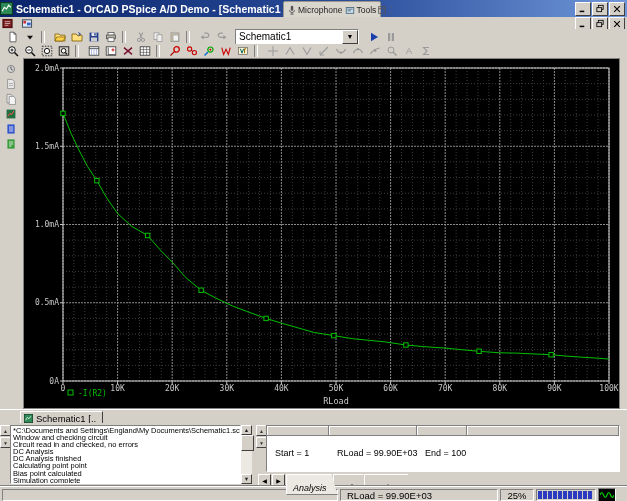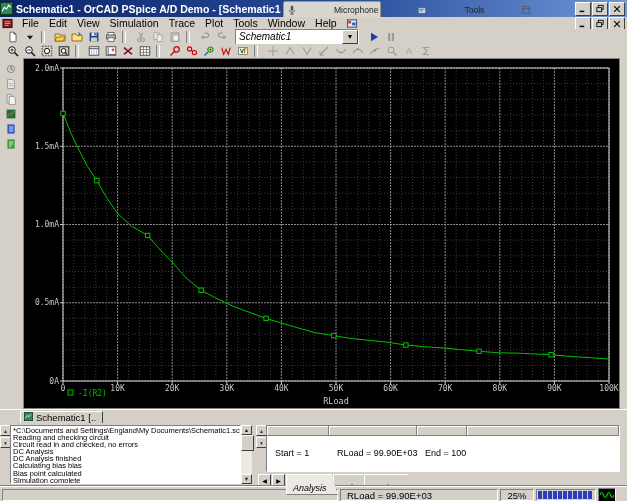--- a/index.html
+++ b/index.html
@@ -9,48 +9,48 @@
   
   .raised{border:1px solid;border-color:#ffffff #404040 #404040 #ffffff;background:#d4d0c8;}
   .sunken{border:1px solid;border-color:#808080 #ffffff #ffffff #808080;}
   
   #titlebar{left:0;top:0;width:627px;height:17px;background:linear-gradient(to right,#0a246a,#2a4c9a 55%,#6f96d8);display:flex;align-items:center;}
   #title-text{color:#fff;font-weight:bold;font-size:10.5px;margin-left:3px;white-space:nowrap;overflow:hidden;max-width:272px;}
   .winbtn{width:14px;height:12px;display:inline-flex;align-items:center;justify-content:center;margin-left:1px;}
   .winbtn svg{width:10px;height:10px;}
   #title-buttons{position:absolute;right:2px;top:2px;display:flex;}
   
-  #langbar{left:283px;top:1px;height:15px;width:92px;background:#d9d6ce;border:1px solid #9a968c;border-radius:2px 2px 0 0;display:flex;align-items:center;font-size:8.5px;color:#222;padding:0 2px;gap:36px;}
+  #langbar{left:283px;top:1px;height:15px;width:92px;background:#d9d6ce;border:1px solid #9a968c;border-radius:2px 2px 0 0;display:flex;align-items:center;font-size:8.5px;color:#222;padding:0 2px;}
   #langbar .lb-ic{width:10px;height:10px;margin:0 1px;}
   #langbar .lb-handle{color:#666;font-size:9px;margin-left:2px;letter-spacing:0;}
   
   #menubar{left:0;top:17px;width:627px;height:12px;display:flex;align-items:center;background:#d4d0c8;}
   .menu-item{padding:0 5px;font-size:10.5px;height:12px;line-height:12px;}
   #menu-sys-icon{width:13px;height:11px;margin:0 2px;}
   #mdi-buttons{position:absolute;right:2px;top:0px;display:flex;}
   
   .tbar{left:0;width:627px;display:flex;align-items:center;background:#d4d0c8;}
-  #toolbar1{top:29px;height:15px;font-style:italic;}
+  #toolbar1{top:29px;height:15px;}
   #toolbar2{top:44px;height:14px;}
   .tb-group{display:flex;align-items:center;margin-left:3px;padding:0 1px;}
   .tb-sep{width:2px;height:12px;border-left:1px solid #808080;border-right:1px solid #fff;margin:0 2px;}
   .tbtn{width:17px;height:13px;display:inline-flex;align-items:center;justify-content:center;}
   .tbtn svg{width:12px;height:12px;}
   .combo{display:flex;align-items:center;height:14px;background:#fff;border:1px solid;border-color:#808080 #fff #fff #808080;width:122px;margin-left:4px;}
   .combo .val{flex:1;font-size:10px;padding-left:3px;}
   .combo .drop{width:14px;height:12px;background:#d4d0c8;border:1px solid;border-color:#fff #404040 #404040 #fff;display:flex;align-items:center;justify-content:center;font-size:7px;}
   
   #left-toolbar{left:0;top:58px;width:22px;height:351px;background:#d4d0c8;display:flex;flex-direction:column;align-items:center;padding-top:4px;box-sizing:border-box;}
   #left-toolbar .tbtn{margin-bottom:2px;}
   
   #plot-pane{left:23px;top:58px;width:597px;height:351px;background:#000;border:1px solid #828282;box-sizing:border-box;}
   #plot-svg{position:absolute;left:0;top:0;}
   
   #doctab-row{left:0;top:409px;width:627px;height:14px;background:#d4d0c8;border-top:1px solid #fff;}
-  #doc-tab{position:absolute;left:20px;top:1px;height:12px;display:flex;align-items:flex-start;background:#d4d0c8;border:1px solid;border-color:#fff #404040 #d4d0c8 #fff;padding:0 6px 0 3px;font-size:9.5px;}
+  #doc-tab{position:absolute;left:20px;top:1px;height:12px;display:flex;align-items:center;background:#d4d0c8;border:1px solid;border-color:#fff #404040 #d4d0c8 #fff;padding:0 6px 0 3px;font-size:9.5px;}
   #doc-tab svg{width:9px;height:9px;margin-right:3px;}
   
   #bottom-area{left:0;top:423px;width:627px;height:63px;background:#d4d0c8;}
   .mini-strip{position:absolute;top:2px;width:9px;display:flex;flex-direction:column;}
   .mini-btn{width:9px;height:9px;font-size:5px;display:flex;align-items:center;justify-content:center;color:#333;margin-bottom:1px;}
   #output-box{position:absolute;left:10px;top:2px;width:231px;height:59px;background:#fff;overflow:hidden;box-sizing:border-box;}
   #output-lines{padding:1px 2px;font-size:7.5px;line-height:7.1px;white-space:nowrap;}
   .vscroll{position:absolute;top:2px;width:11px;height:59px;background:#ece9e2;display:flex;flex-direction:column;justify-content:space-between;}
   .scr-btn{width:11px;height:10px;font-size:5.5px;display:flex;align-items:center;justify-content:center;color:#222;box-sizing:border-box;}
   .scr-thumb{position:absolute;left:0;top:10px;width:11px;height:14px;}
@@ -134,21 +134,20 @@
     <span class="lb-handle">⁚</span>
   </div>
 
   <div id="menubar" class="abs">
     <span class="icon" id="menu-sys-icon">
         <svg viewBox="0 0 12 12">
           <rect x="1" y="1.5" width="10" height="9" fill="#7a1f1f" stroke="#400"></rect>
           <path d="M3 4h6M3 6h6M3 8h4" stroke="#e8c8c8" stroke-width="0.8"></path>
         </svg>
       </span>
-    <span id="menu-items"><span class="menu-item">File</span><span class="menu-item">Edit</span><span class="menu-item">View</span><span class="menu-item">Simulation</span><span class="menu-item">Trace</span><span class="menu-item">Plot</span><span class="menu-item">Tools</span><span class="menu-item">Window</span><span class="menu-item">Help</span></span>
     <span class="icon" style="margin-left:4px;">
         <svg width="12" height="11" viewBox="0 0 12 12">
           <rect x="1" y="2" width="10" height="8" fill="#dfe8f6" stroke="#345"></rect>
           <rect x="2" y="3" width="3" height="3" fill="#c33"></rect>
           <rect x="6" y="5" width="4" height="3" fill="#36c"></rect>
         </svg>
       </span>
     <div id="mdi-buttons">
         <span class="winbtn raised">
           <svg viewBox="0 0 12 12">
@@ -685,25 +684,25 @@
   </div>
 
   <div id="bottom-area" class="abs">
     <div class="mini-strip" style="left:0;">
       <span class="mini-btn raised">▲</span>
       <span class="mini-btn raised">▼</span>
     </div>
     <div id="output-box" class="sunken">
       <div id="output-lines">
           <div>*C:\Documents and Settings\England\My Documents\Schematic1.sch</div>
-          <div>Reading and checking circuit</div>
+          <div>Window and checking circuit</div>
           <div>Circuit read in and checked, no errors</div>
           <div>DC Analysis</div>
           <div>DC Analysis finished</div>
-          <div>Calculating bias bias</div>
+          <div>Calculating point point</div>
           <div>Bias point calculated</div>
           <div>Simulation complete</div>
         </div>
     </div>
     <div class="vscroll" style="left:241px;">
       <span class="scr-btn raised">▲</span>
       <span class="scr-thumb raised"></span>
       <span class="scr-btn raised">▼</span>
     </div>
 

